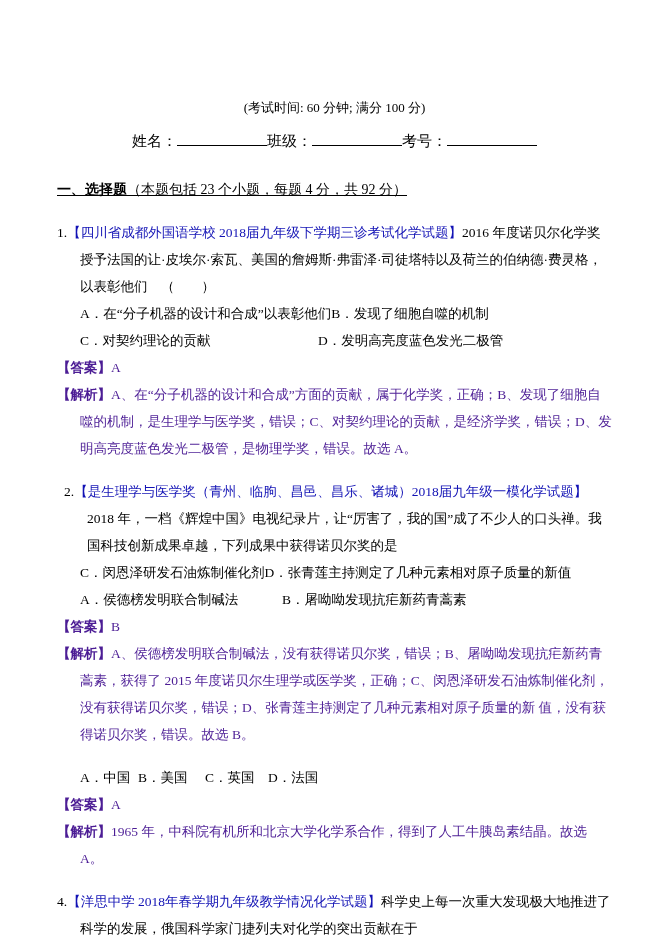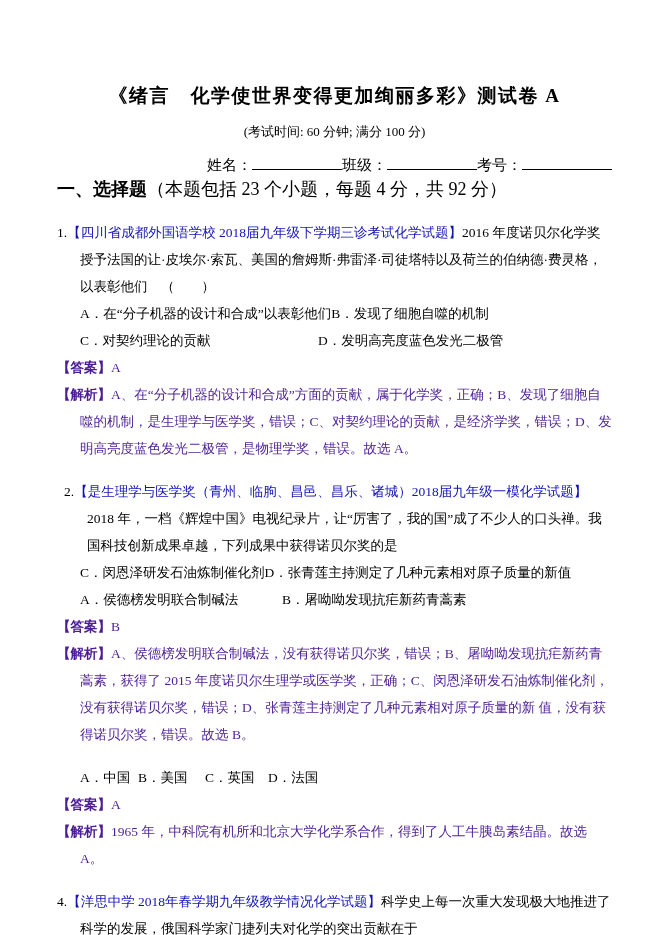--- a/index.html
+++ b/index.html
@@ -22,36 +22,37 @@
     letter-spacing: 1.5px;
     line-height: 24px;
   }
   .exam-info {
     text-align: center;
     font-size: 13px;
     margin-top: 15px;
     line-height: 18px;
   }
   .name-line {
-    text-align: right;
+    text-align: center;
     font-size: 15px;
     margin-top: 13px;
     line-height: 22px;
     white-space: nowrap;
   }
   .blank {
     display: inline-block;
     width: 90px; height: 15px;
     border-bottom: 1px solid #000;
     vertical-align: baseline;
   }
   .section-heading {
-    font-size: 18px;
-    margin-top: 0;
+    font-size: 14px;
+    margin-top: 24px;
     line-height: 27px;
+    text-decoration: underline;
   }
   .section-heading .sec-title { font-weight: bold; }
   .body-text { font-size: 13.5px; }
   .line { line-height: 27px; }
   .question { margin-top: 16px; }
   .hang { padding-left: 23px; text-indent: -23px; line-height: 27px; }
   .hang-sm { padding-left: 30px; text-indent: -23px; line-height: 27px; }
   .indent { padding-left: 23px; line-height: 27px; }
   .src { color: #1212b5; }
   .red { color: #4c1d95; }
@@ -64,21 +65,20 @@
   .q2-c { min-width: 162px; }
   .q3-a { min-width: 58px; }
   .q3-b { min-width: 67px; }
   .q3-c { min-width: 63px; }
 </style>
 </head>
 <body>
 
 <div class="page">
 
-  <div class="title">《绪言　化学使世界变得更加绚丽多彩》测试卷 A</div>
   <div class="exam-info">(考试时间: 60 分钟; 满分 100 分)</div>
   <div class="name-line"><span>姓名：</span><span class="blank"></span><span>班级：</span><span class="blank"></span><span>考号：</span><span class="blank"></span></div>
 
   <div class="section-heading"><span class="sec-title">一、选择题</span><span>（本题包括 23 个小题，每题 4 分，共 92 分）</span></div>
 
   <div class="body-text">
 
     <div class="question">
       <div class="hang"><span>1.</span><span class="src">【四川省成都外国语学校 2018届九年级下学期三诊考试化学试题】</span><span>2016 年度诺贝尔化学奖授予法国的让·皮埃尔·索瓦、美国的詹姆斯·弗雷泽·司徒塔特以及荷兰的伯纳德·费灵格，以表彰他们　（　　）</span></div>
       <div class="indent"><span class="opt q1-a">A．在“分子机器的设计和合成”以表彰他们</span><span class="opt">B．发现了细胞自噬的机制</span></div>

